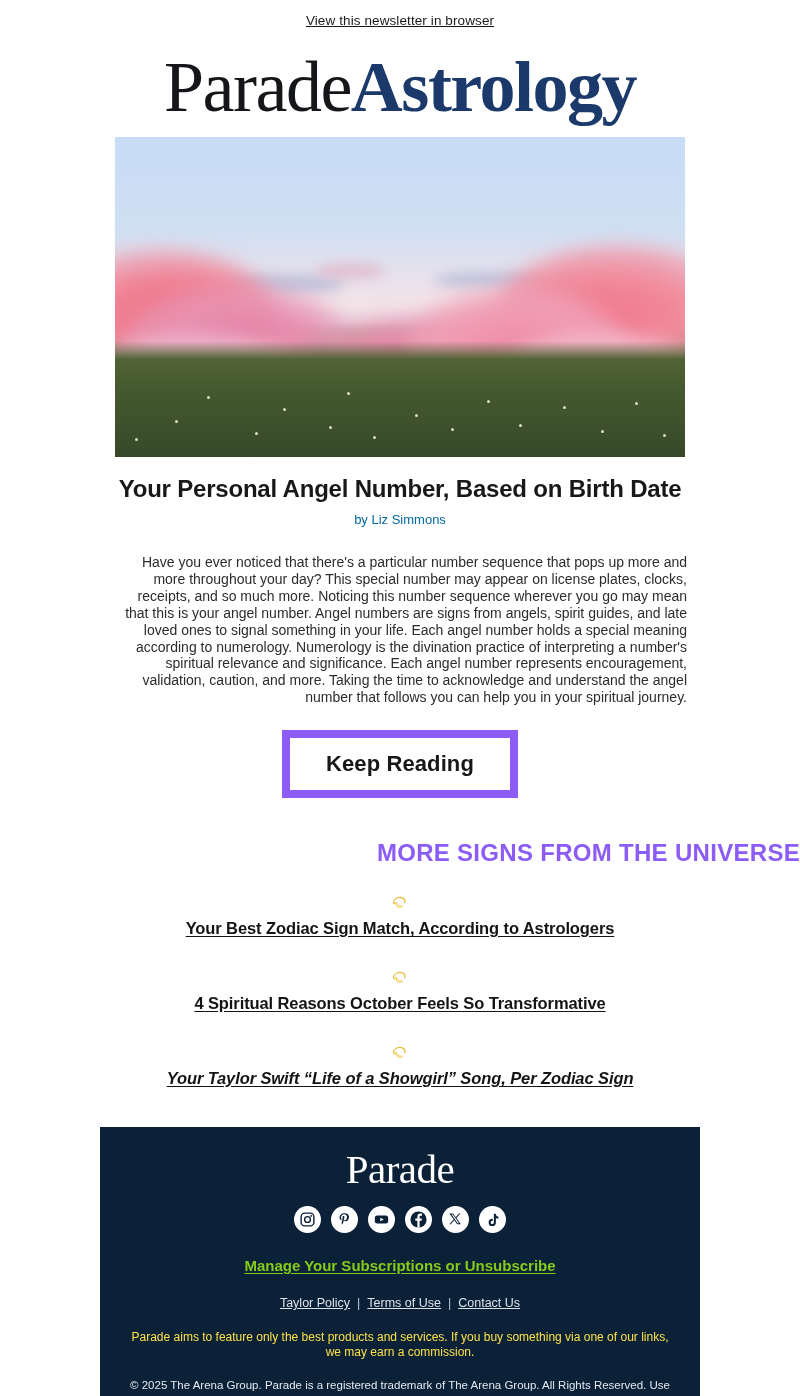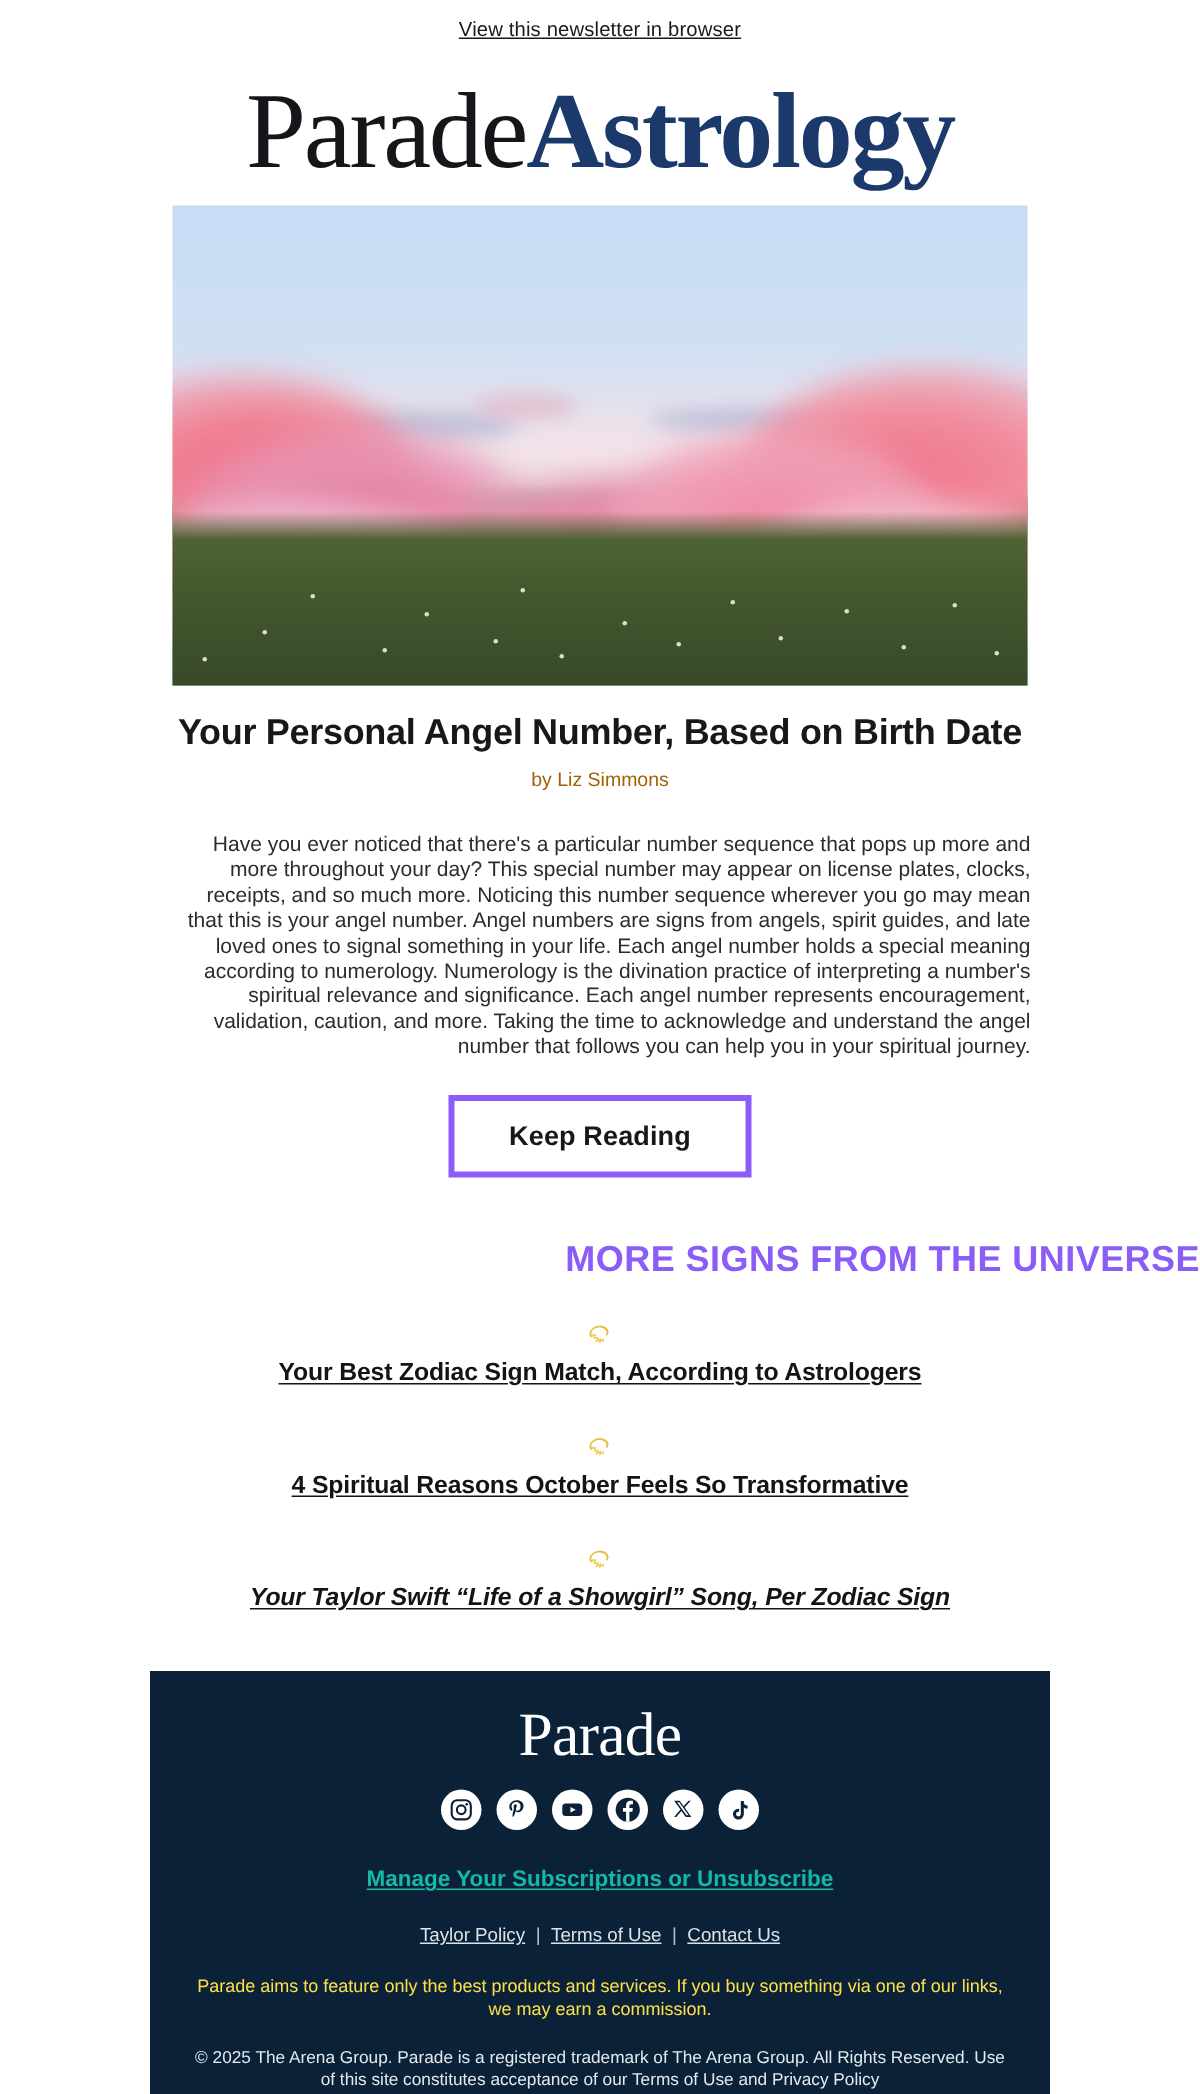--- a/index.html
+++ b/index.html
@@ -141,40 +141,40 @@
     text-align: center;
     font-size: 24px;
     font-weight: bold;
     color: #17181a;
     margin: 18px 0 0 0;
     letter-spacing: -.2px;
   }
   .byline {
     text-align: center;
     font-size: 13px;
-    color: #a16207;
+    color: #0369a1;
     margin: 9px 0 0 0;
   }
   .body-copy {
     font-size: 14px;
     line-height: 16.9px;
     color: #2c2c2c;
     margin: 27px 0 0 0;
     text-align: right;
   }
   .body-copy + .body-copy { margin-top: 16px; }
 
   
   .cta-wrap { text-align: center; margin-top: 24px; }
   .cta {
     display: inline-block;
-    border: 4px solid #8b5cf6;
+    border: 8px solid #8b5cf6;
     background: #ffffff;
     color: #17181a;
-    font-size: 18px;
+    font-size: 22px;
     font-weight: bold;
     padding: 13px 36px;
     text-decoration: none;
     letter-spacing: .1px;
   }
 
   
   .more-title {
     text-align: right;
     font-size: 24px;
@@ -230,21 +230,21 @@
   }
   .social {
     width: 27px; height: 27px;
     border-radius: 50%;
     background: #ffffff;
     display: flex; align-items: center; justify-content: center;
   }
   .social svg { display: block; }
   .manage-link {
     display: inline-block;
-    color: #14b8a6;
+    color: #84cc16;
     font-size: 15px;
     font-weight: bold;
     text-decoration: underline;
     text-underline-offset: 2px;
     margin-bottom: 22px;
   }
   .legal-links { font-size: 12.5px; color: #dbe3ea; margin-bottom: 20px; }
   .legal-links a { color: #dbe3ea; text-decoration: underline; }
   .legal-links .sep { padding: 0 7px; color: #b9c5d1; }
   .disclaimer {

